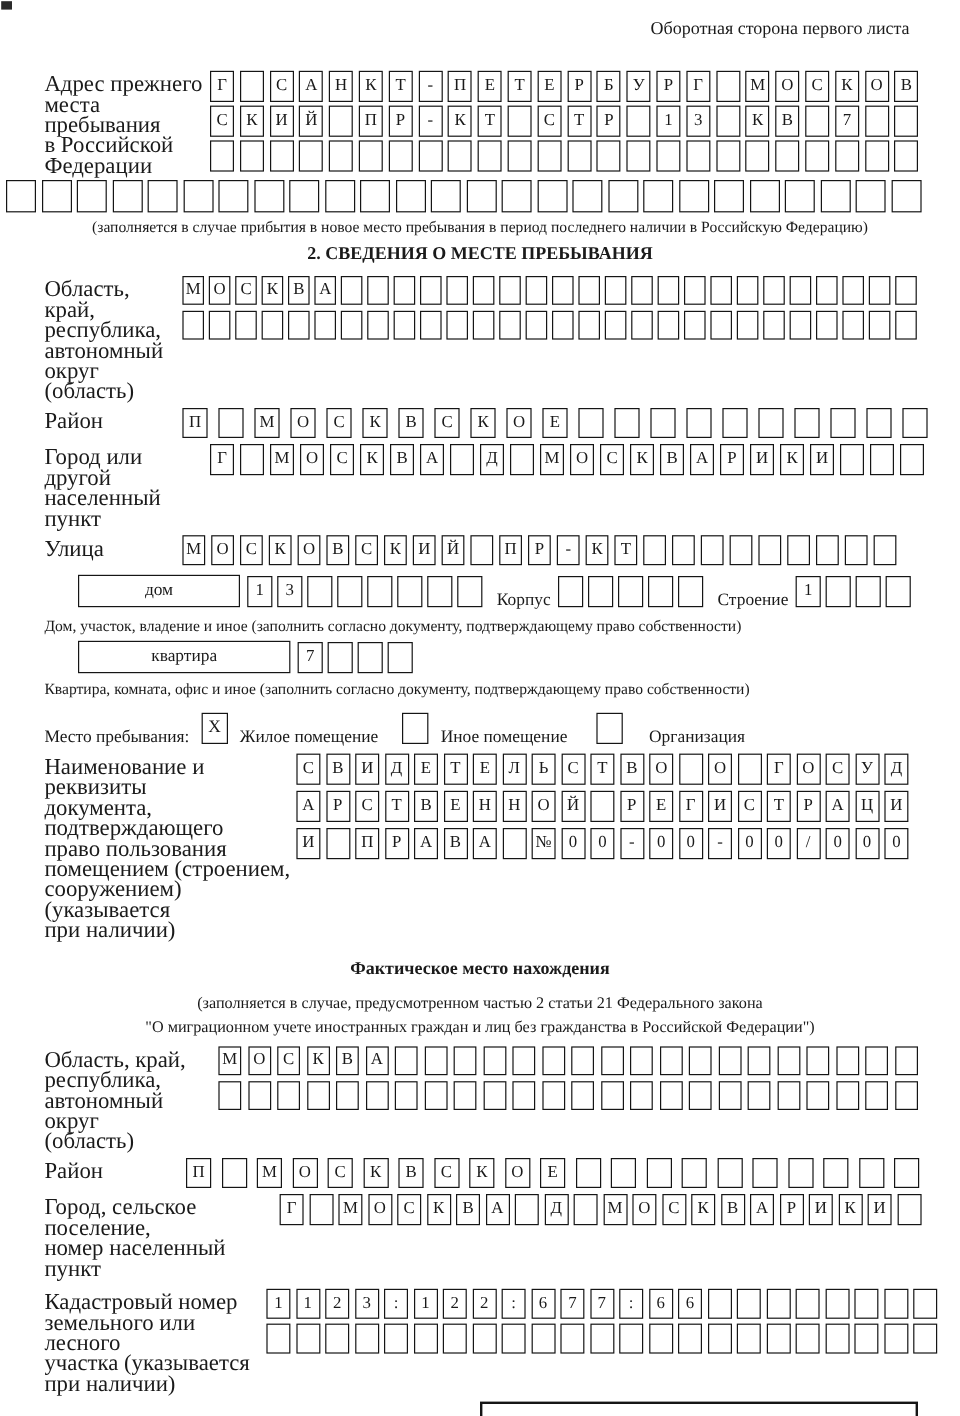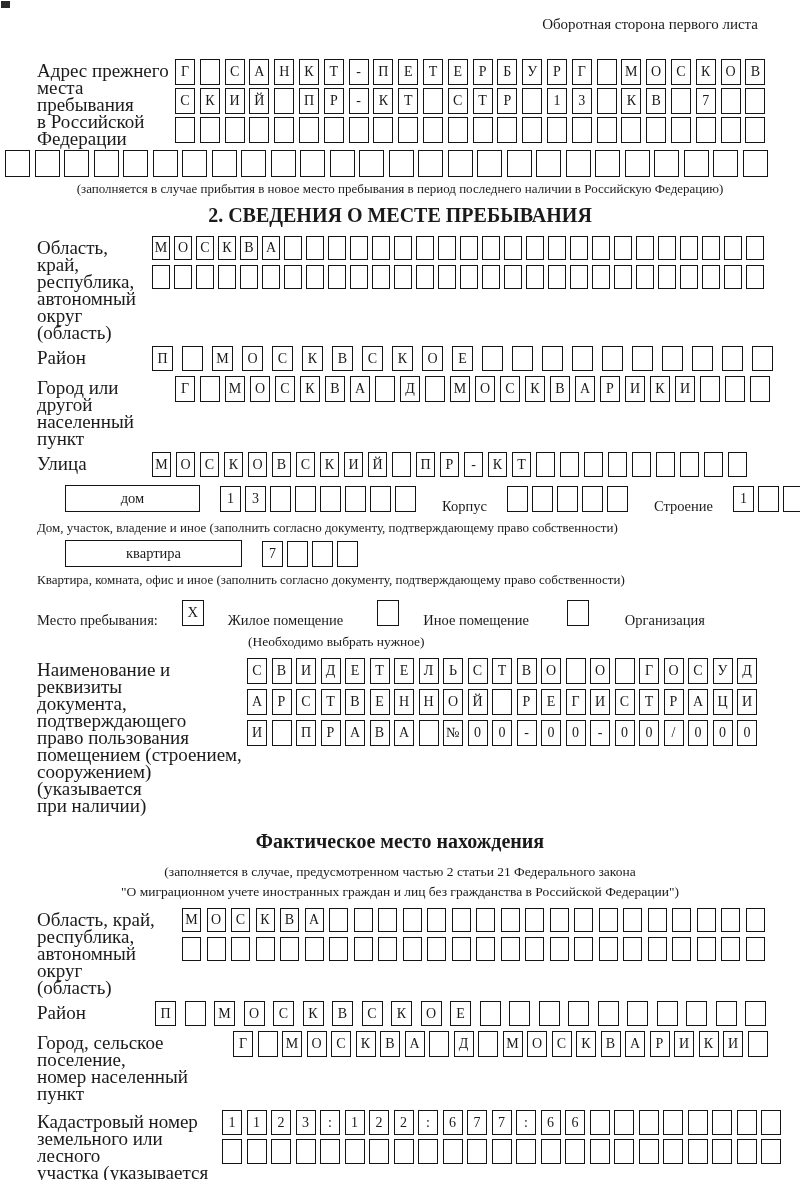--- a/index.html
+++ b/index.html
@@ -14,22 +14,22 @@
   .cellcol{display:flex;flex-direction:column;gap:var(--rg,4px);}
   .cells{display:flex;gap:var(--cg,4px);}
   .cell{
     flex:none;box-sizing:border-box;width:var(--cw,20px);height:var(--ch,26px);
     border:1.7px solid #151515;display:flex;align-items:center;justify-content:center;
     font-size:14px;background:#fff;
   }
   .fullrow{margin-left:5px;margin-bottom:4px;}
   .note{font-size:13px;line-height:16px;margin-left:37px;margin-bottom:4px;}
   .note-center{text-align:center;margin-left:0;}
-  .sec-title{text-align:center;font-weight:bold;font-size:20px;margin:7px 0 9px 0;}
-  .hrow{display:flex;align-items:center;margin-left:37px;margin-bottom:5px;gap:20px;}
+  .sec-title{text-align:center;font-weight:bold;font-size:15px;margin:7px 0 9px 0;}
+  .hrow{display:flex;align-items:center;margin-left:37px;margin-bottom:5px;gap:6px;}
   .wbox{
     flex:none;box-sizing:border-box;height:27px;border:1.7px solid #151515;
     display:flex;align-items:center;justify-content:center;font-size:14.5px;margin-left:28px;
   }
   .inl{font-size:14.5px;white-space:nowrap;margin-top:16px;}
   .cb{
     flex:none;box-sizing:border-box;width:22px;height:26px;border:1.7px solid #151515;
     display:flex;align-items:center;justify-content:center;font-size:14.5px;margin:0 4px;
   }
   .stay-note{font-size:13.5px;margin-left:248px;margin-bottom:8px;}
@@ -365,21 +365,20 @@
 
   <div class="hrow" style="margin-top:8px">
     <div class="inl">Место пребывания:</div>
     <div class="cb">X</div>
     <div class="inl">Жилое помещение</div>
     <div class="cb" style="margin-left:14px"></div>
     <div class="inl">Иное помещение</div>
     <div class="cb" style="margin-left:18px"></div>
     <div class="inl" style="margin-left:12px">Организация</div>
   </div>
-  <div class="stay-note">(Необходимо выбрать нужное)</div>
 
   <div class="frow">
     <div class="flabel" style="--lw:210px">Наименование и реквизиты
 документа, подтверждающего
 право пользования
 помещением (строением,
 сооружением) (указывается
 при наличии)</div>
     <div class="cellcol" style="--rg:5px">
       <div class="cells" style="--cw:20px;--ch:26px;--cg:4.5px">

